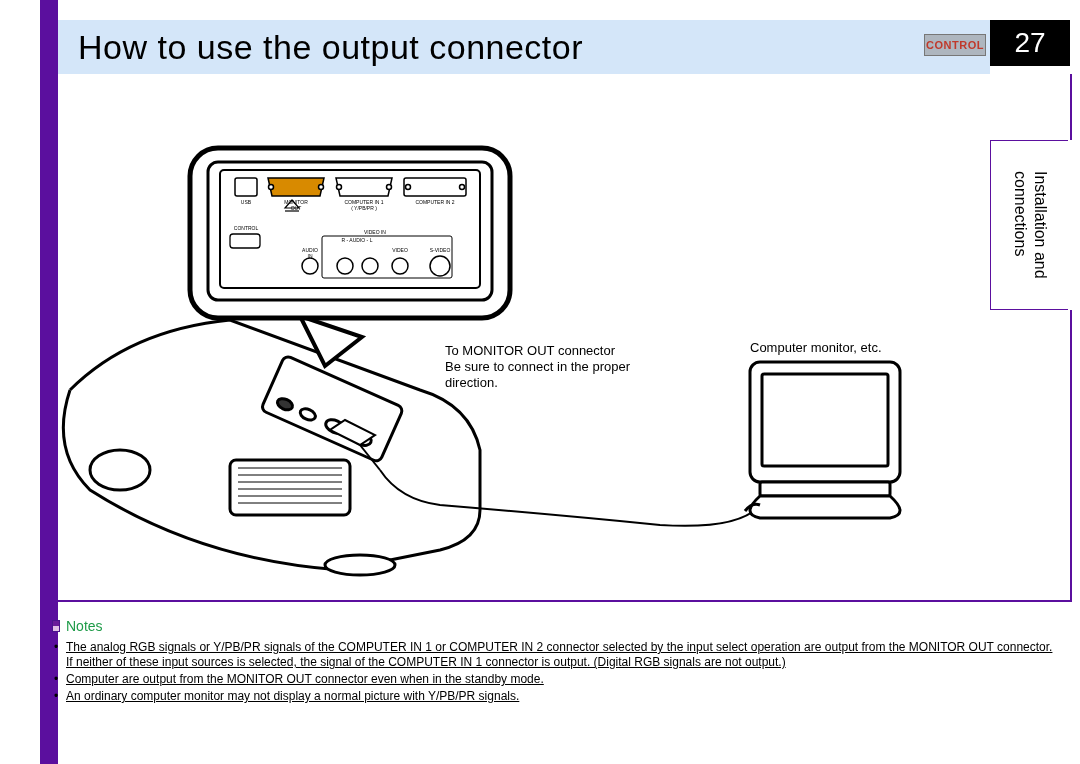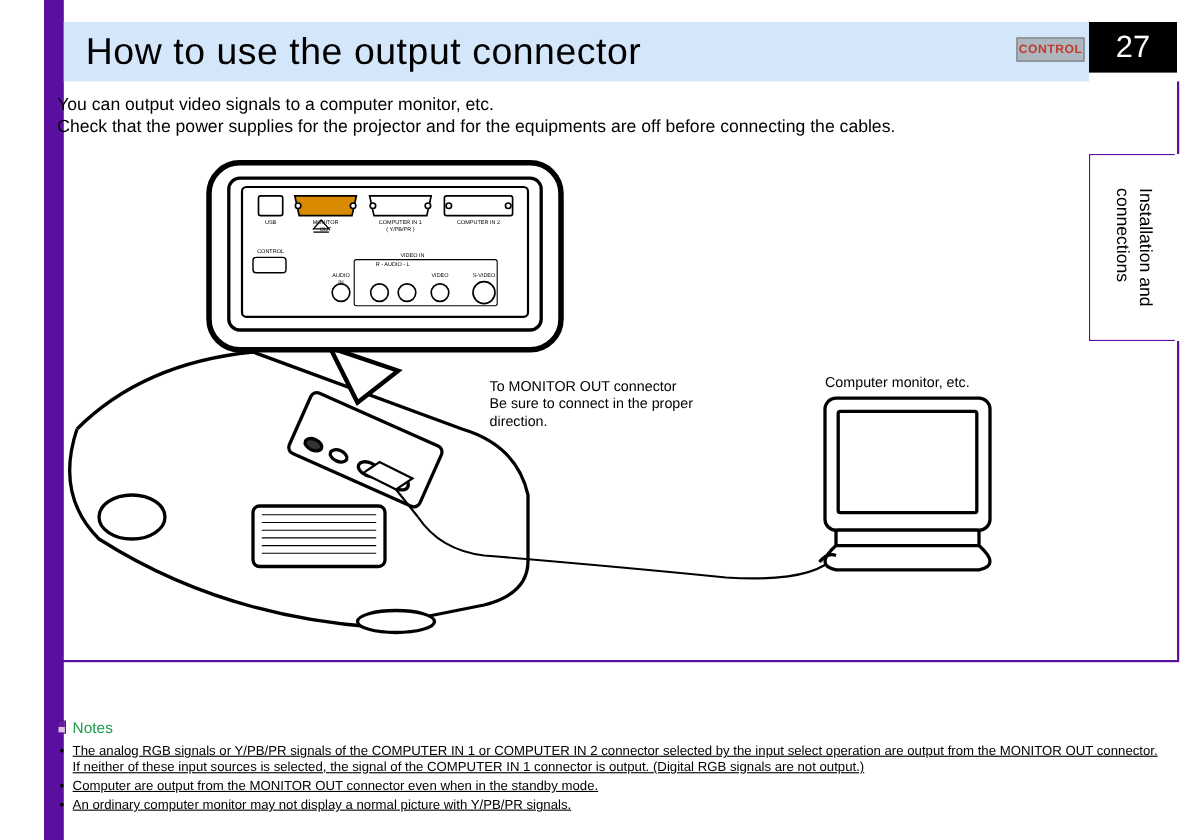--- a/index.html
+++ b/index.html
@@ -18,45 +18,41 @@
   .intro { position: absolute; left: 52px; top: 86px; width: 950px; font-size: 16px; line-height: 1.25; color: #000; }
 
   .side-tab { position: absolute; right: 12px; top: 140px; width: 78px; height: 170px; border: 1px solid #5b0f9e; border-right: none; display: flex; align-items: center; justify-content: center; }
   .side-tab-inner { writing-mode: vertical-rl; text-orientation: mixed; font-size: 16px; line-height: 1.3; color: #000; text-align: left; }
 
   .diagram-area { position: absolute; left: 60px; top: 130px; width: 930px; height: 470px; }
   .diagram-area svg { width: 100%; height: 100%; }
   .label { font-size: 13px; fill: #000; }
 
   .notes-block { position: absolute; left: 52px; top: 618px; width: 1010px; }
-  .notes-header { display: flex; align-items: center; gap: 6px; margin-bottom: 6px; margin-top: 35px; }
+  .notes-header { display: flex; align-items: center; gap: 6px; margin-bottom: 6px; }
   .notes-icon { width: 8px; height: 12px; background: linear-gradient(180deg,#6a1b9a 50%,#e1bee7 50%); border: 1px solid #4a148c; }
   .notes-title { color: #1e9b48; font-size: 14px; font-weight: normal; }
   .notes-block ul { list-style: none; padding-left: 0; }
   .notes-block li { font-size: 12px; line-height: 1.25; color: #000; padding-left: 14px; position: relative; margin-bottom: 2px; text-decoration: underline; }
   .notes-block li::before { content: "•"; position: absolute; left: 2px; }
 </style>
 </head>
 <body>
 
 <div class="page">
 
   <div class="band-left"></div>
 
   <div class="title-bar">
     <h1>How to use the output connector</h1>
   </div>
 
   <div class="contents-btn">CONTROL</div>
   <div class="page-num-box">27</div>
 
-  <div class="intro">
-    <div>You can output video signals to a computer monitor, etc.</div>
-    <div>Check that the power supplies for the projector and for the equipments are off before connecting the cables.</div>
-  </div>
 
   <div style="position:absolute; left:40px; top:600px; width:1032px; border-top:2px solid #5b0f9e;"></div>
   <div style="position:absolute; right:8px; top:310px; height:290px; border-right:2px solid #5b0f9e;"></div>
   <div style="position:absolute; right:8px; top:74px; height:66px; border-right:2px solid #5b0f9e;"></div>
 
   <div class="side-tab">
     <div class="side-tab-inner">
       <span>Installation and</span><br><span>connections</span>
     </div>
   </div>

